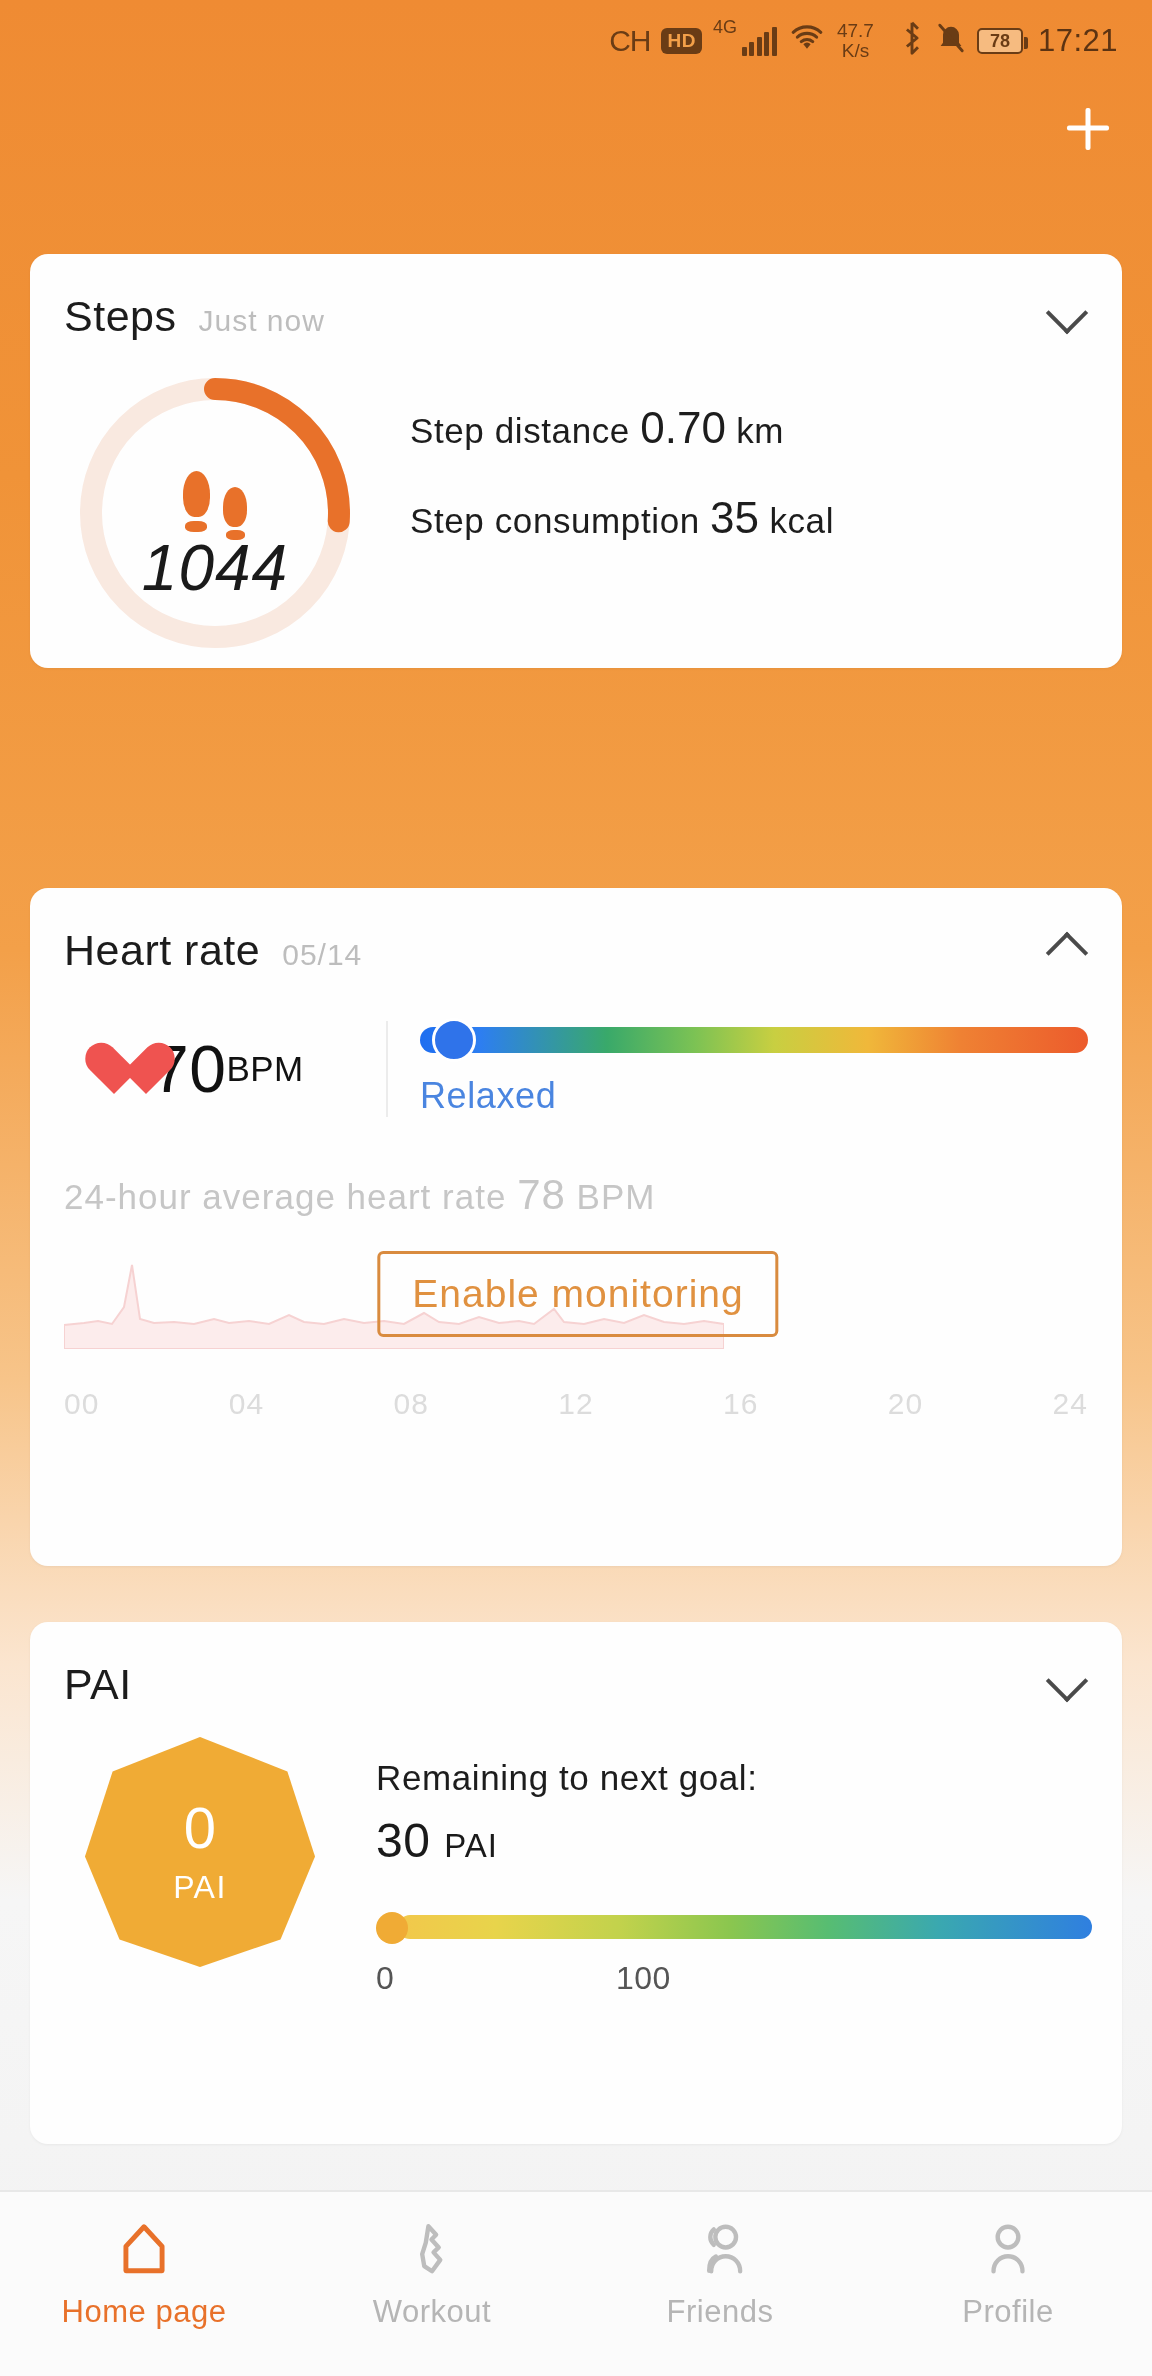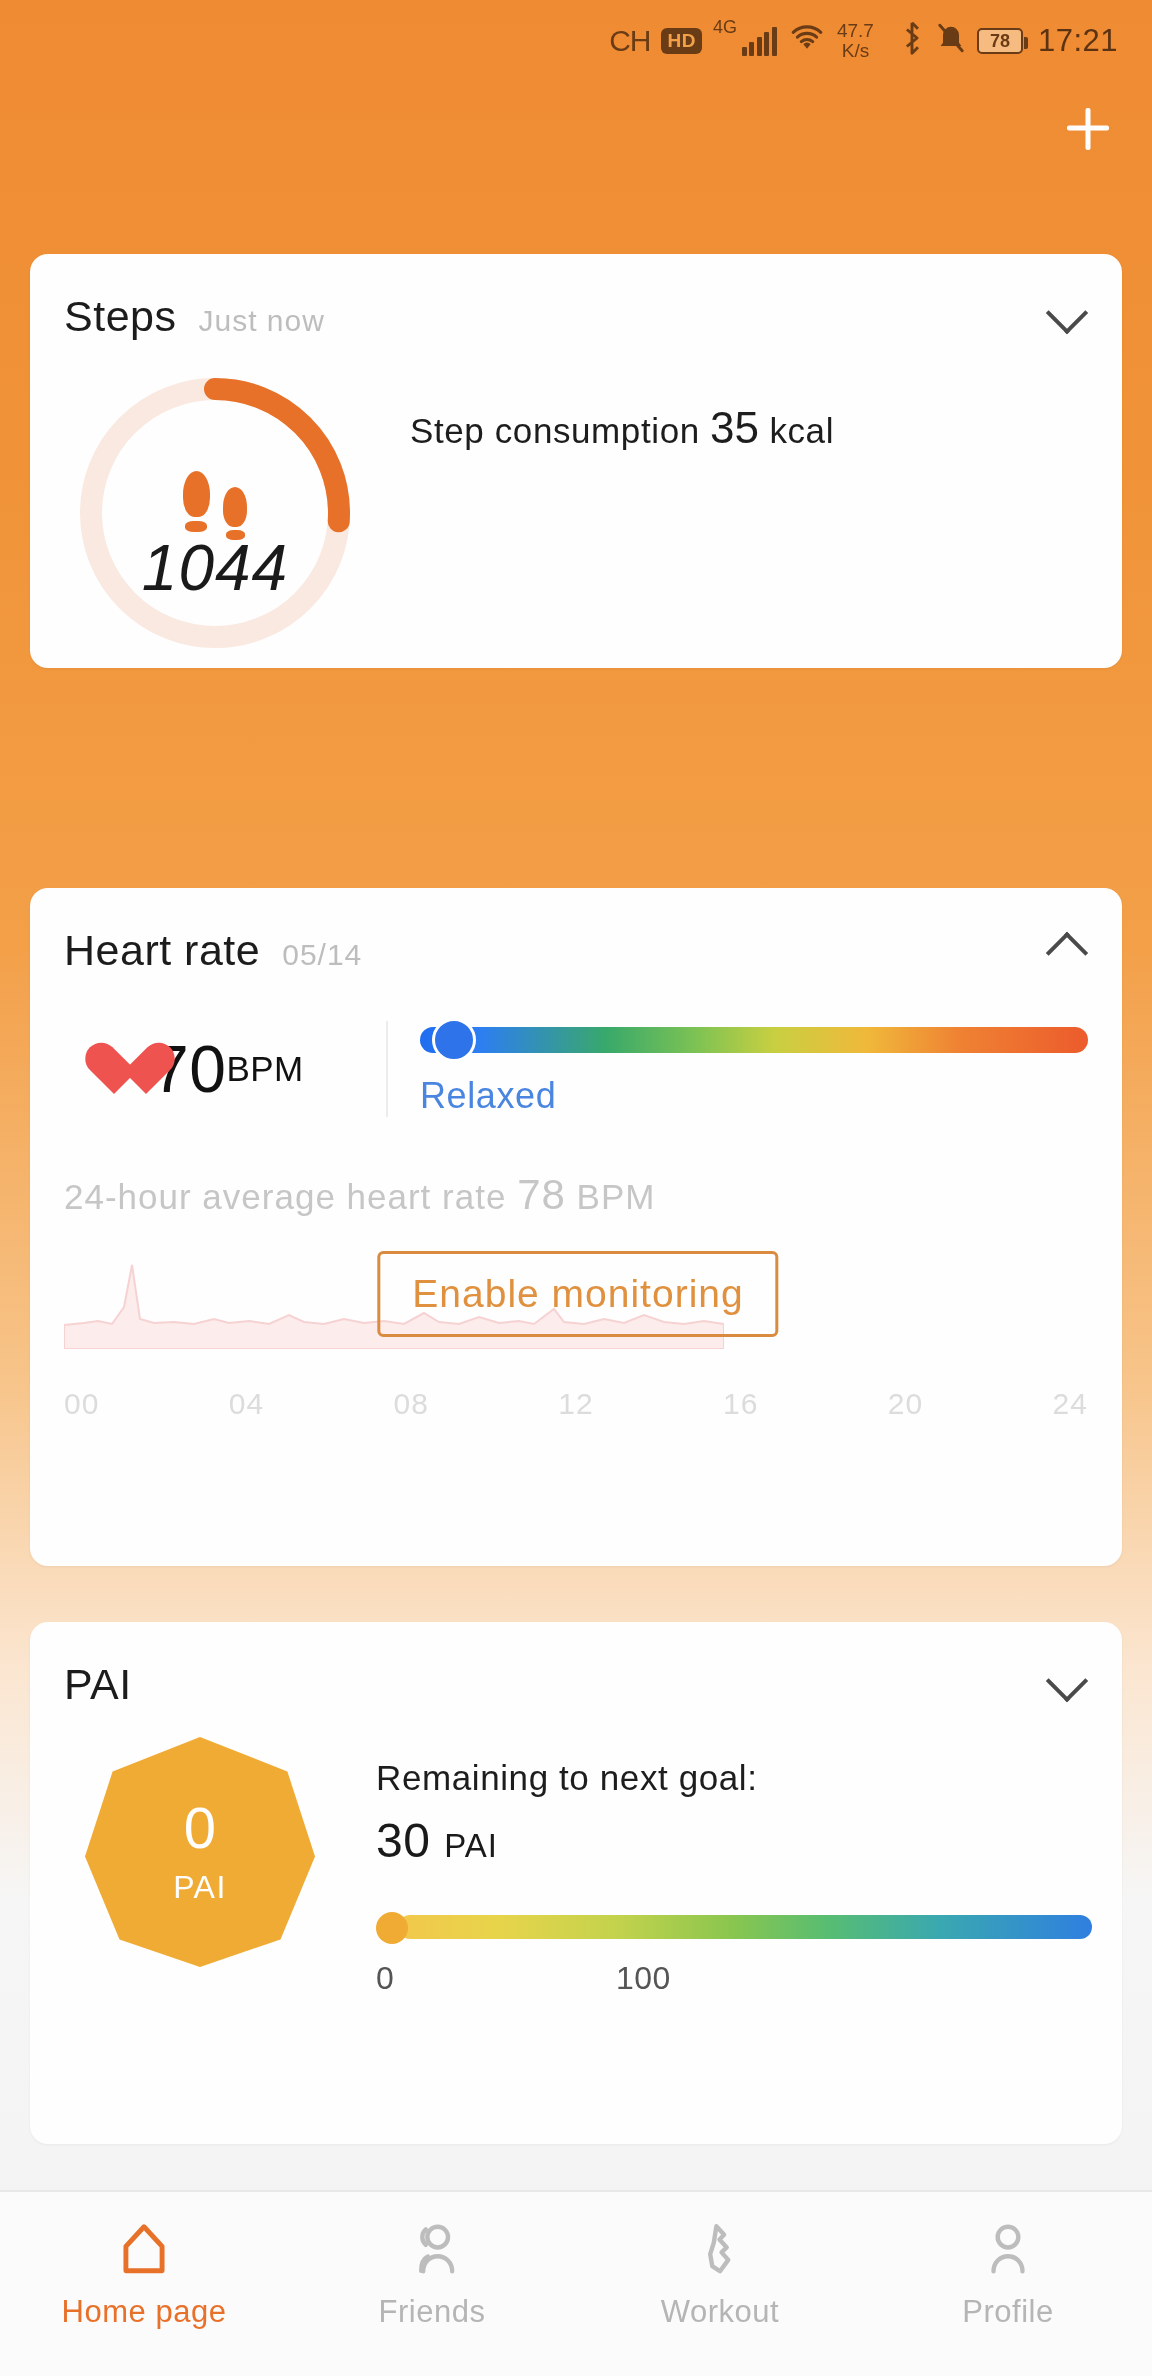--- a/index.html
+++ b/index.html
@@ -266,20 +266,25 @@
         <div class="footprint">
           <span class="fl"></span>
             <span class="fl2"></span>
           <span class="fr"></span>
             <span class="fr2"></span>
         </div>
         <div class="step-count">1044</div>
       </div>
       <div class="steps-stats">
         <div class="stat-line">
+          <span>Step distance</span>
+          <span class="big">0.70</span>
+          <span>km</span>
+        </div>
+        <div class="stat-line">
           <span>Step consumption</span>
           <span class="big">35</span>
           <span>kcal</span>
         </div>
       </div>
     </div>
   </div>
 
   <div class="card" id="hr-card">
     <div class="card-head">
@@ -369,35 +374,35 @@
       <span class="nav-icon">
         <svg width="62" height="62" viewBox="0 0 24 24" fill="none">
           <path d="M12 3.4 L19 11 L19 20.4 L5 20.4 L5 11 Z" stroke="#e8712a" stroke-width="1.9" stroke-linejoin="round"></path>
         </svg>
       </span>
       <span class="nav-label">Home page</span>
     </div>
     <div class="nav-item">
       <span class="nav-icon">
         <svg width="62" height="62" viewBox="0 0 24 24" fill="none">
+          <path d="M10.6 3.2 L13.6 6.5 L11.8 8.3 L14.6 11.4 L12.6 13.3 L15.2 16.2 L12 20.6 L9 18.6 L8.2 14 L9.6 9.5 Z" stroke="#bdbdbd" stroke-width="1.7" stroke-linejoin="round"></path>
+        </svg>
+      </span>
+      <span class="nav-label">Workout</span>
+    </div>
+    <div class="nav-item">
+      <span class="nav-icon">
+        <svg width="62" height="62" viewBox="0 0 24 24" fill="none">
           <circle cx="14.2" cy="7.4" r="4" stroke="#bdbdbd" stroke-width="1.7"></circle>
           <path d="M8.6 20.6 c0-3.4 2.5-5.8 5.6-5.8 s5.6 2.4 5.6 5.8" stroke="#bdbdbd" stroke-width="1.7" stroke-linecap="round"></path>
           <path d="M9.6 4.4 a4 4 0 0 0 0 6" stroke="#bdbdbd" stroke-width="1.7" stroke-linecap="round"></path>
           <path d="M7.8 20.4 c0-3 1.2-4.8 2.6-5.5" stroke="#bdbdbd" stroke-width="1.7" stroke-linecap="round"></path>
         </svg>
       </span>
       <span class="nav-label">Friends</span>
-    </div>
-    <div class="nav-item">
-      <span class="nav-icon">
-        <svg width="62" height="62" viewBox="0 0 24 24" fill="none">
-          <path d="M10.6 3.2 L13.6 6.5 L11.8 8.3 L14.6 11.4 L12.6 13.3 L15.2 16.2 L12 20.6 L9 18.6 L8.2 14 L9.6 9.5 Z" stroke="#bdbdbd" stroke-width="1.7" stroke-linejoin="round"></path>
-        </svg>
-      </span>
-      <span class="nav-label">Workout</span>
     </div>
     <div class="nav-item">
       <span class="nav-icon">
         <svg width="62" height="62" viewBox="0 0 24 24" fill="none">
           <circle cx="12" cy="7.4" r="4" stroke="#bdbdbd" stroke-width="1.7"></circle>
           <path d="M6.4 20.6 c0-3.4 2.5-5.8 5.6-5.8 s5.6 2.4 5.6 5.8" stroke="#bdbdbd" stroke-width="1.7" stroke-linecap="round"></path>
         </svg>
       </span>
       <span class="nav-label">Profile</span>
     </div>

